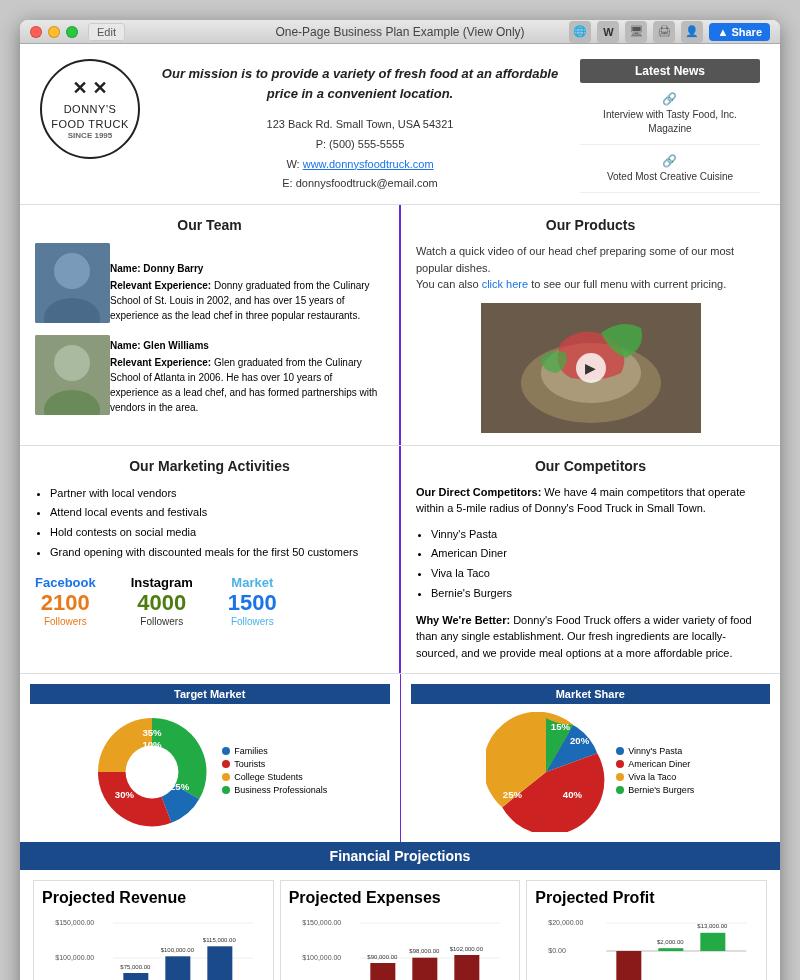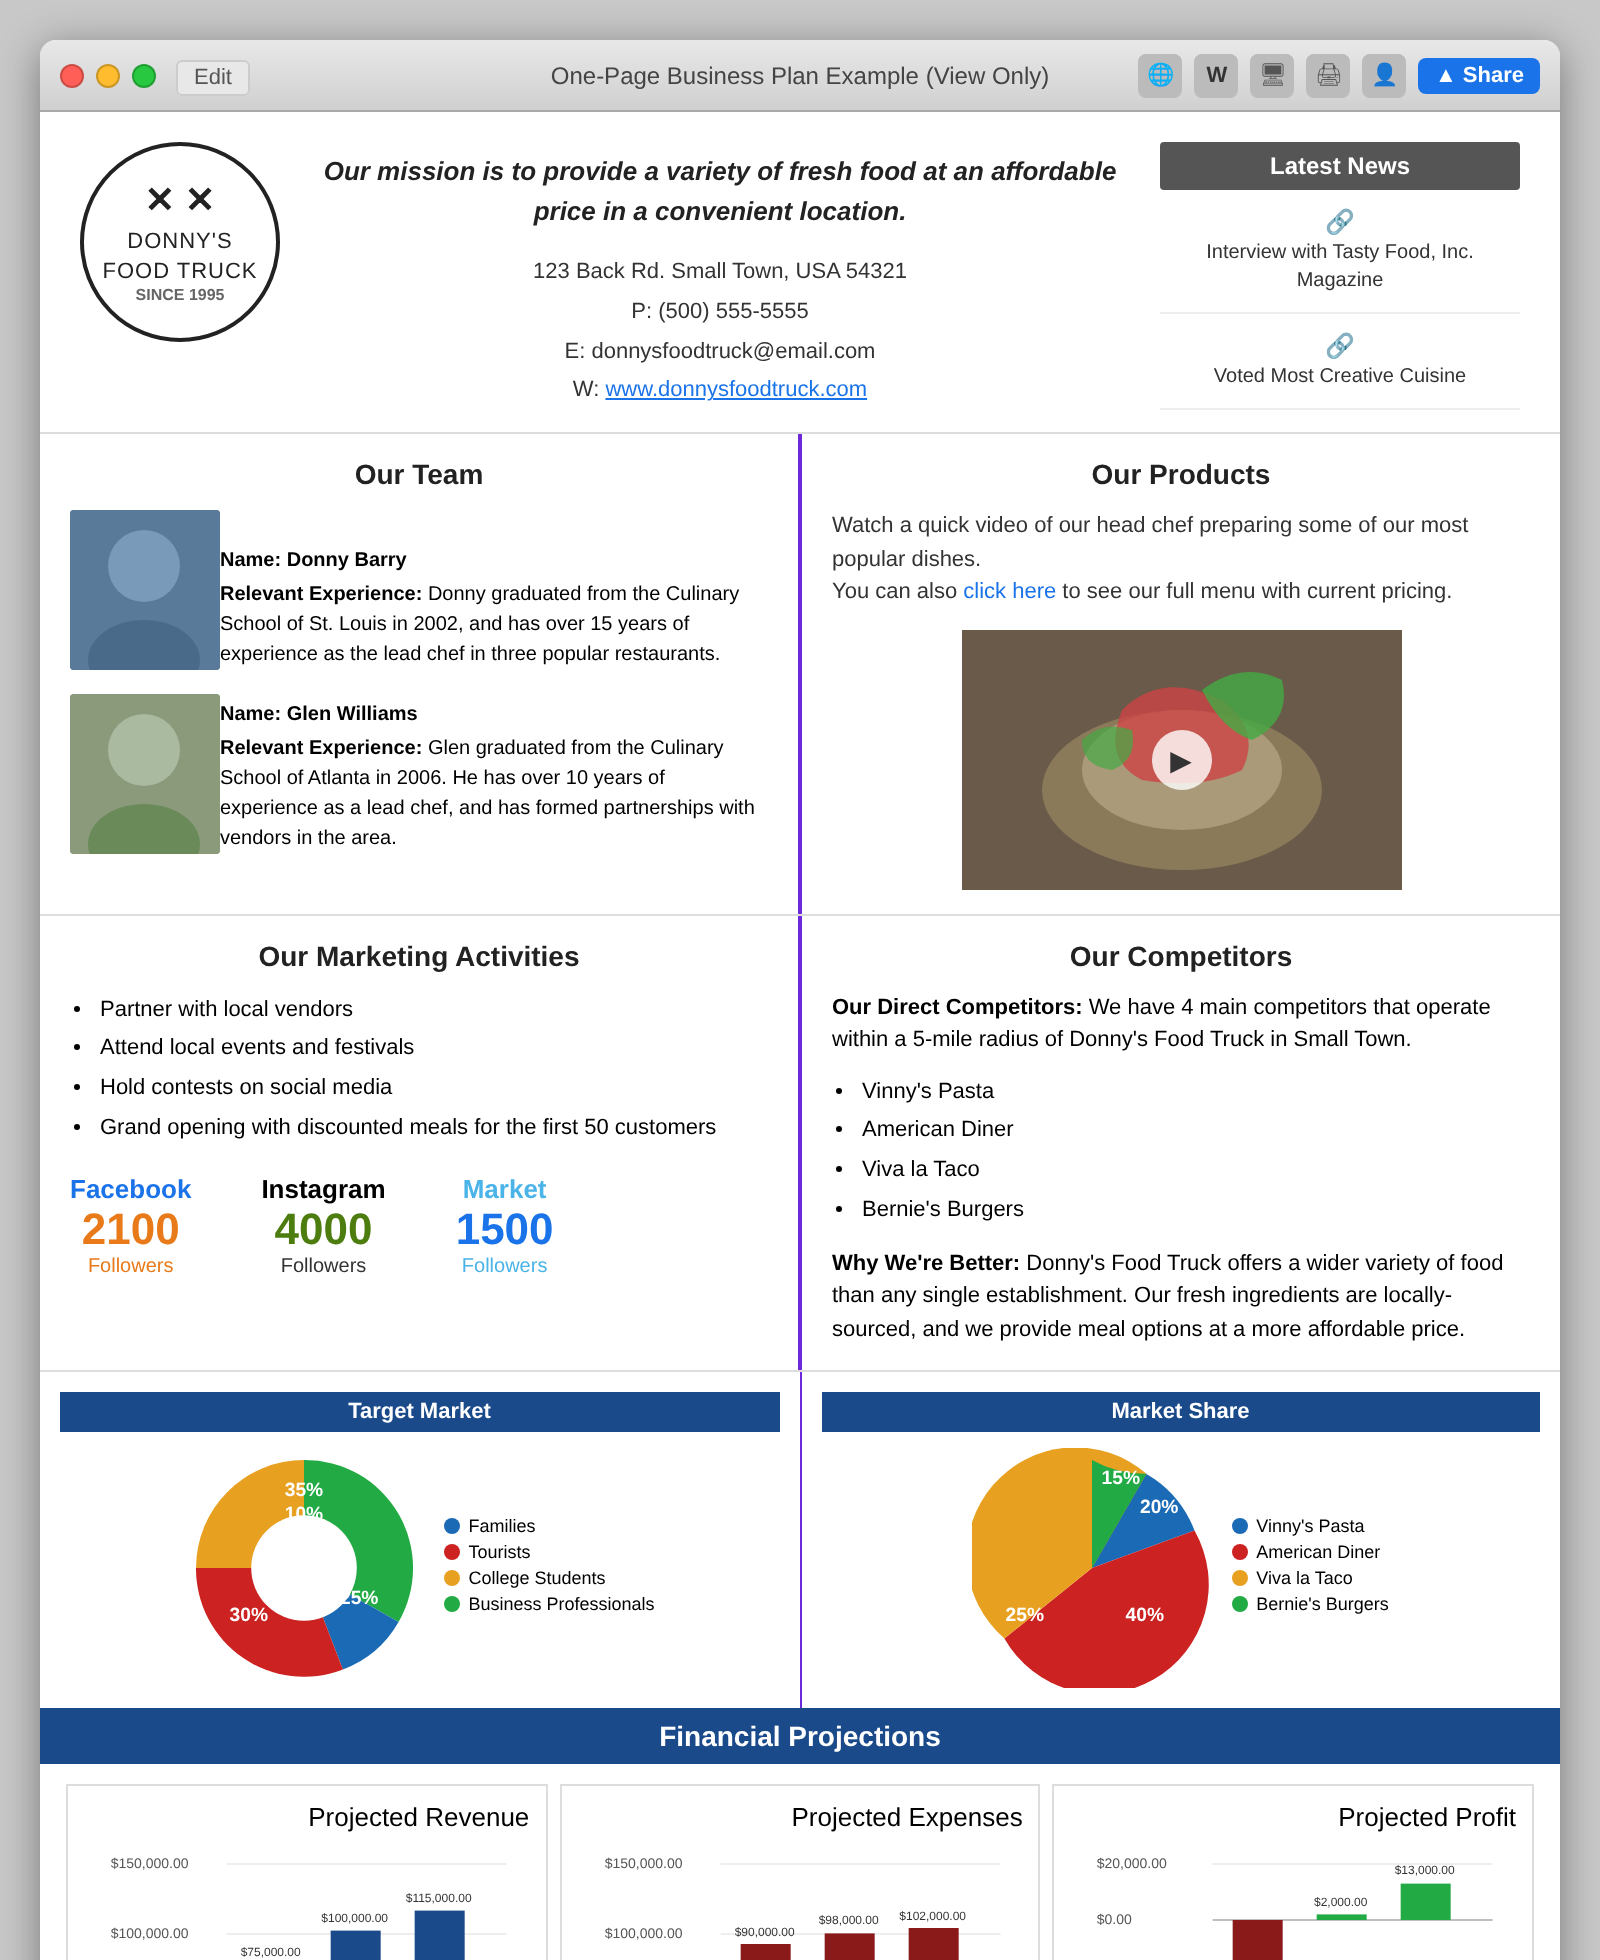--- a/index.html
+++ b/index.html
@@ -13,21 +13,21 @@
     }
     .window {
       width: 760px;
       background: #f0f0f0;
       border-radius: 8px;
       box-shadow: 0 4px 20px rgba(0,0,0,0.4);
       overflow: hidden;
     }
     .titlebar {
       background: linear-gradient(to bottom, #e8e8e8, #d0d0d0);
-      height: 36px;
+      height: 24px;
       display: flex;
       align-items: center;
       padding: 0 10px;
       border-bottom: 1px solid #aaa;
       position: relative;
     }
     .titlebar-buttons { display: flex; gap: 6px; }
     .tb-btn {
       width: 12px; height: 12px; border-radius: 50%; border: 1px solid rgba(0,0,0,0.2);
     }
@@ -194,21 +194,21 @@
       background: #1a4a8a; color: white; text-align: center;
       padding: 6px; font-size: 14px; font-weight: bold; margin-top: 0;
     }
     .financial-charts {
       display: flex; background: white; padding: 10px;
     }
     .fin-chart {
       flex: 1; border: 1px solid #ddd; margin: 0 3px; padding: 8px;
       text-align: center;
     }
-    .fin-chart-title { font-size: 13px; font-weight: normal; margin-bottom: 8px; text-align: right; }
+    .fin-chart-title { font-size: 16px; font-weight: bold; margin-bottom: 8px; text-align: left; }
 
     
     .pie-label {
       font-size: 8px; fill: white; font-weight: bold;
     }
   </style>
 </head>
 <body>
 
 <div class="window">
@@ -239,22 +239,22 @@
       <div class="logo-circle">
         <div class="logo-icon">✕ ✕</div>
         <div class="logo-name">DONNY'S<br>FOOD TRUCK</div>
         <div class="logo-sub">SINCE 1995</div>
       </div>
       <div class="header-center">
         <div class="mission-text">Our mission is to provide a variety of fresh food at an affordable price in a convenient location.</div>
         <div class="contact-info">
           <div>123 Back Rd. Small Town, USA 54321</div>
           <div>P: (500) 555-5555</div>
+          <div>W: <a>www.donnysfoodtruck.com</a></div>
           <div>E: donnysfoodtruck@email.com</div>
-          <div>W: <a>www.donnysfoodtruck.com</a></div>
         </div>
       </div>
       <div class="latest-news">
         <div class="news-header">Latest News</div>
         <div class="news-item">
           <div class="link-icon">🔗</div>
           <div>Interview with Tasty Food, Inc. Magazine</div>
         </div>
         <div class="news-item">
           <div class="link-icon">🔗</div>

